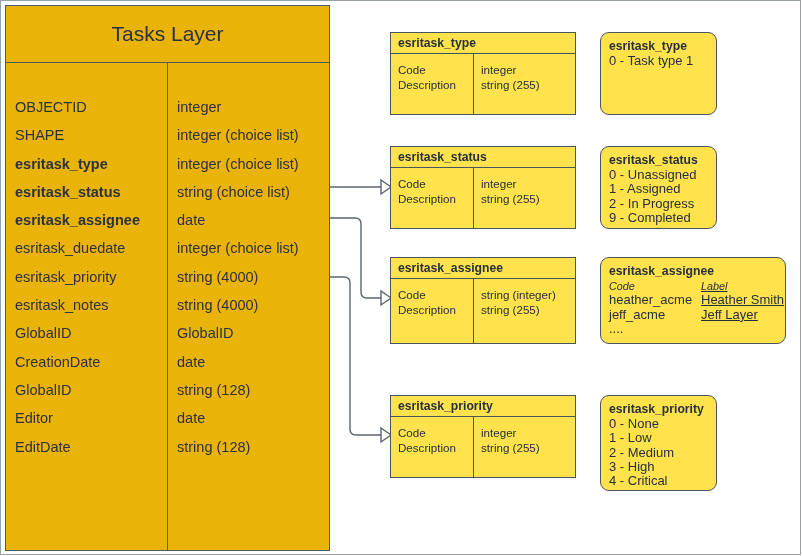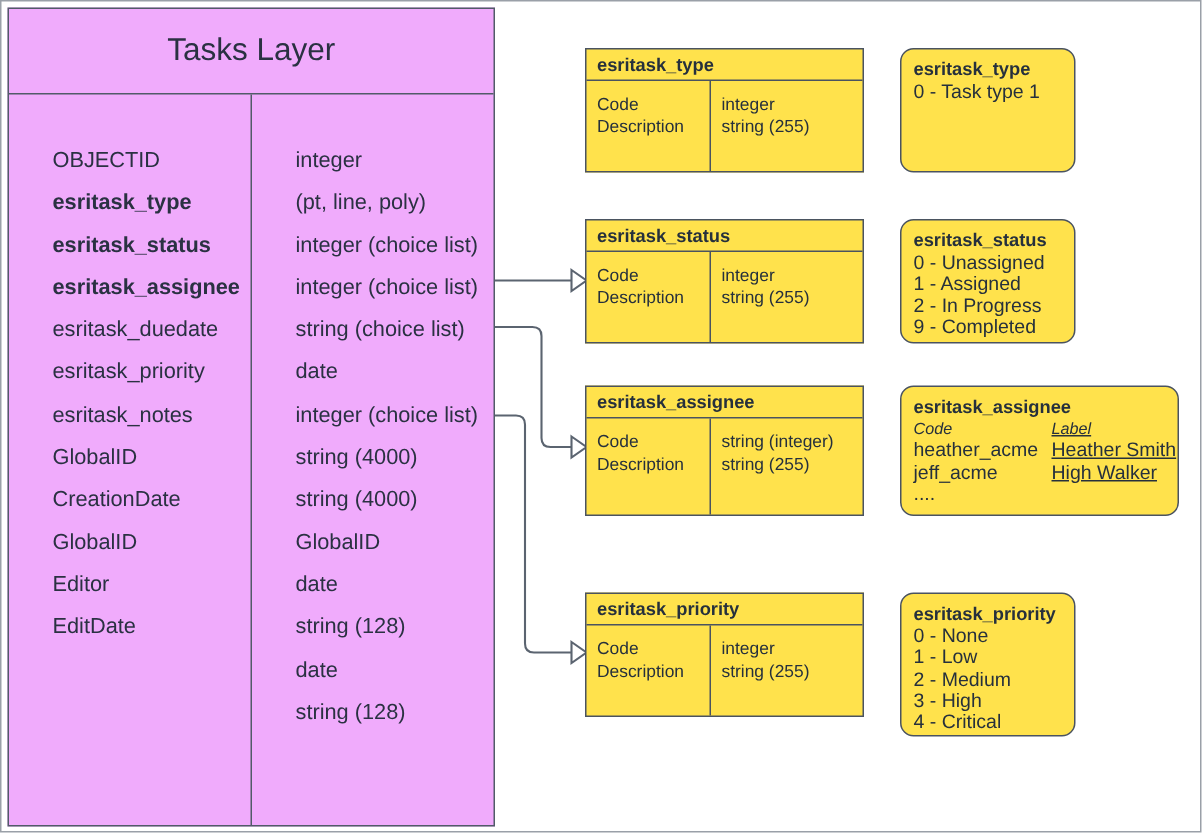--- a/index.html
+++ b/index.html
@@ -31,21 +31,21 @@
     pointer-events: none;
   }
 
   
   .entity {
     position: absolute;
     left: 5px;
     top: 5px;
     width: 325px;
     height: 546px;
-    background: #f0abfc;
+    background: #eab308;
     border: 1.4px solid #515b68;
     box-sizing: border-box;
   }
   .entity-title {
     height: 57px;
     display: flex;
     align-items: center;
     justify-content: center;
     border-bottom: 1.4px solid #515b68;
     font-size: 21px;
@@ -79,21 +79,20 @@
     right: 0;
     box-sizing: border-box;
     padding-left: 10px;
   }
   .frow {
     height: 28.3px;
     line-height: 28.3px;
     font-size: 14.5px;
     white-space: nowrap;
     color: #2a3142;
-    margin-left: 20px;
   }
   .frow.bold { font-weight: bold; }
 
   
   .ybox {
     position: absolute;
     background: #ffe24c;
     border: 1.3px solid #4a5360;
     box-sizing: border-box;
   }
@@ -186,36 +185,36 @@
 
   <div class="page-frame"></div>
 
   <div class="entity">
     <div class="entity-title">Tasks Layer</div>
     <div class="entity-body">
       <div class="entity-split"></div>
 
       <div class="field-col">
         <div class="frow">OBJECTID</div>
+        <div class="frow">SHAPE</div>
         <div class="frow bold">esritask_type</div>
         <div class="frow bold">esritask_status</div>
         <div class="frow bold">esritask_assignee</div>
         <div class="frow">esritask_duedate</div>
         <div class="frow">esritask_priority</div>
         <div class="frow">esritask_notes</div>
         <div class="frow">GlobalID</div>
         <div class="frow">CreationDate</div>
         <div class="frow">GlobalID</div>
         <div class="frow">Editor</div>
         <div class="frow">EditDate</div>
       </div>
 
       <div class="type-col">
         <div class="frow">integer</div>
-        <div class="frow">(pt, line, poly)</div>
         <div class="frow">integer (choice list)</div>
         <div class="frow">integer (choice list)</div>
         <div class="frow">string (choice list)</div>
         <div class="frow">date</div>
         <div class="frow">integer (choice list)</div>
         <div class="frow">string (4000)</div>
         <div class="frow">string (4000)</div>
         <div class="frow">GlobalID</div>
         <div class="frow">date</div>
         <div class="frow">string (128)</div>
@@ -319,21 +318,21 @@
     <div class="pair">
       <div class="vline hdr c1">Code</div>
       <div class="vline hdr c2">Label</div>
     </div>
     <div class="pair">
       <div class="vline c1">heather_acme</div>
       <div class="vline c2">Heather Smith</div>
     </div>
     <div class="pair">
       <div class="vline c1">jeff_acme</div>
-      <div class="vline c2">High Walker</div>
+      <div class="vline c2">Jeff Layer</div>
     </div>
     <div class="pair">
       <div class="vline c1">....</div>
       <div class="vline c2"></div>
     </div>
   </div>
 
   <div class="vbox" style="left:600px; top:395px; width:117px; height:96px;">
     <div class="vbox-title">esritask_priority</div>
     <div class="vline">0 - None</div>

